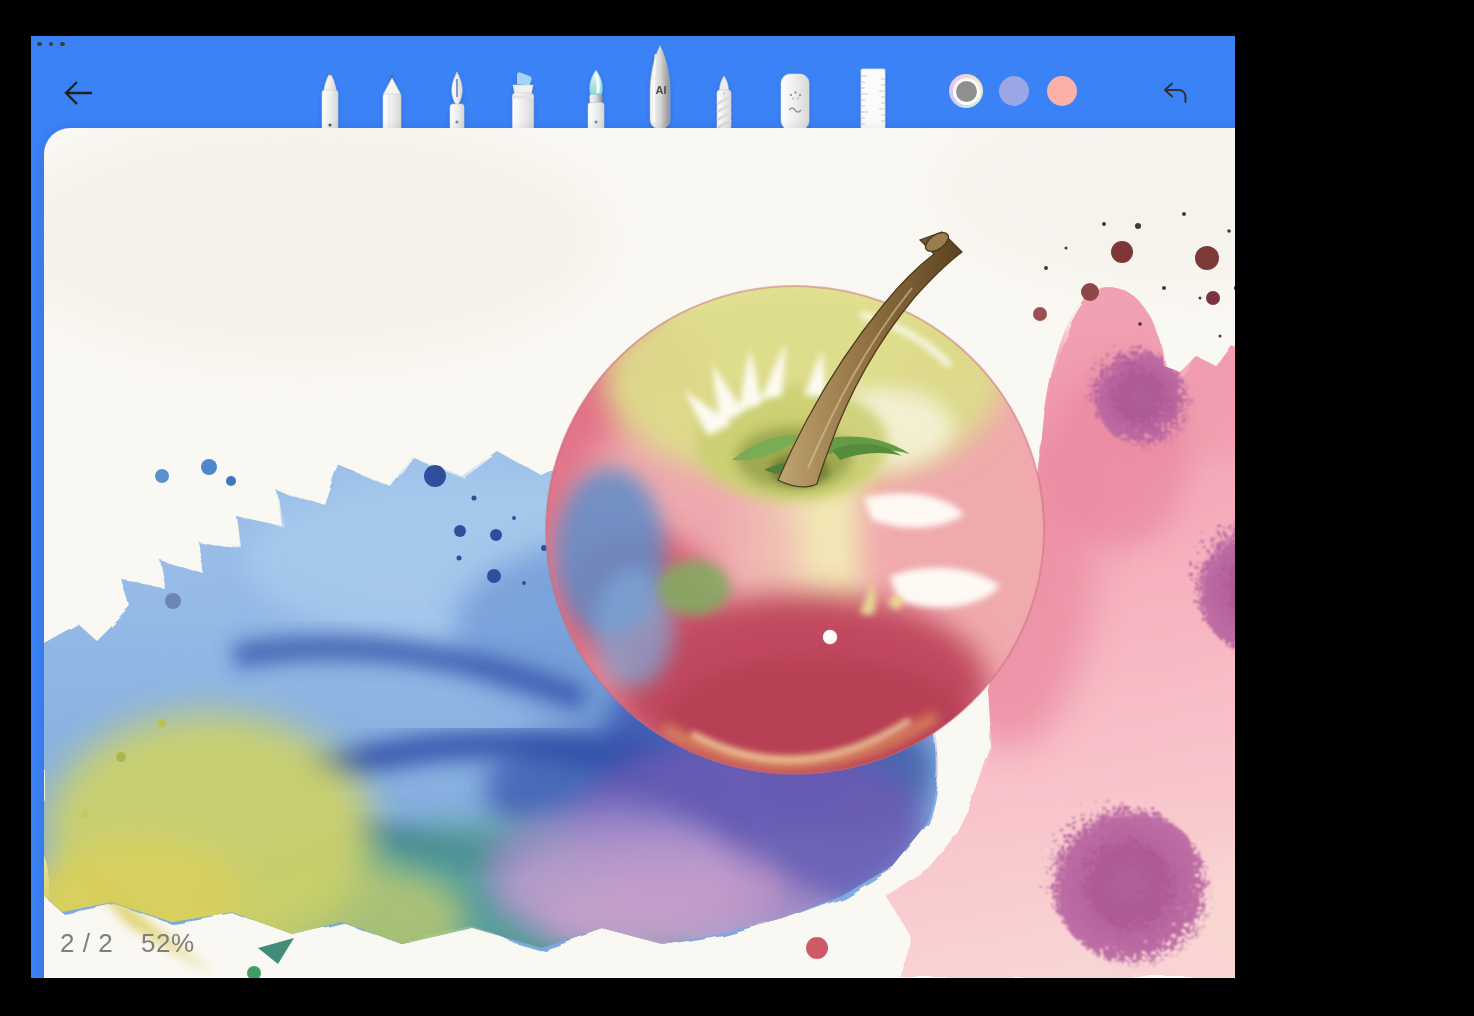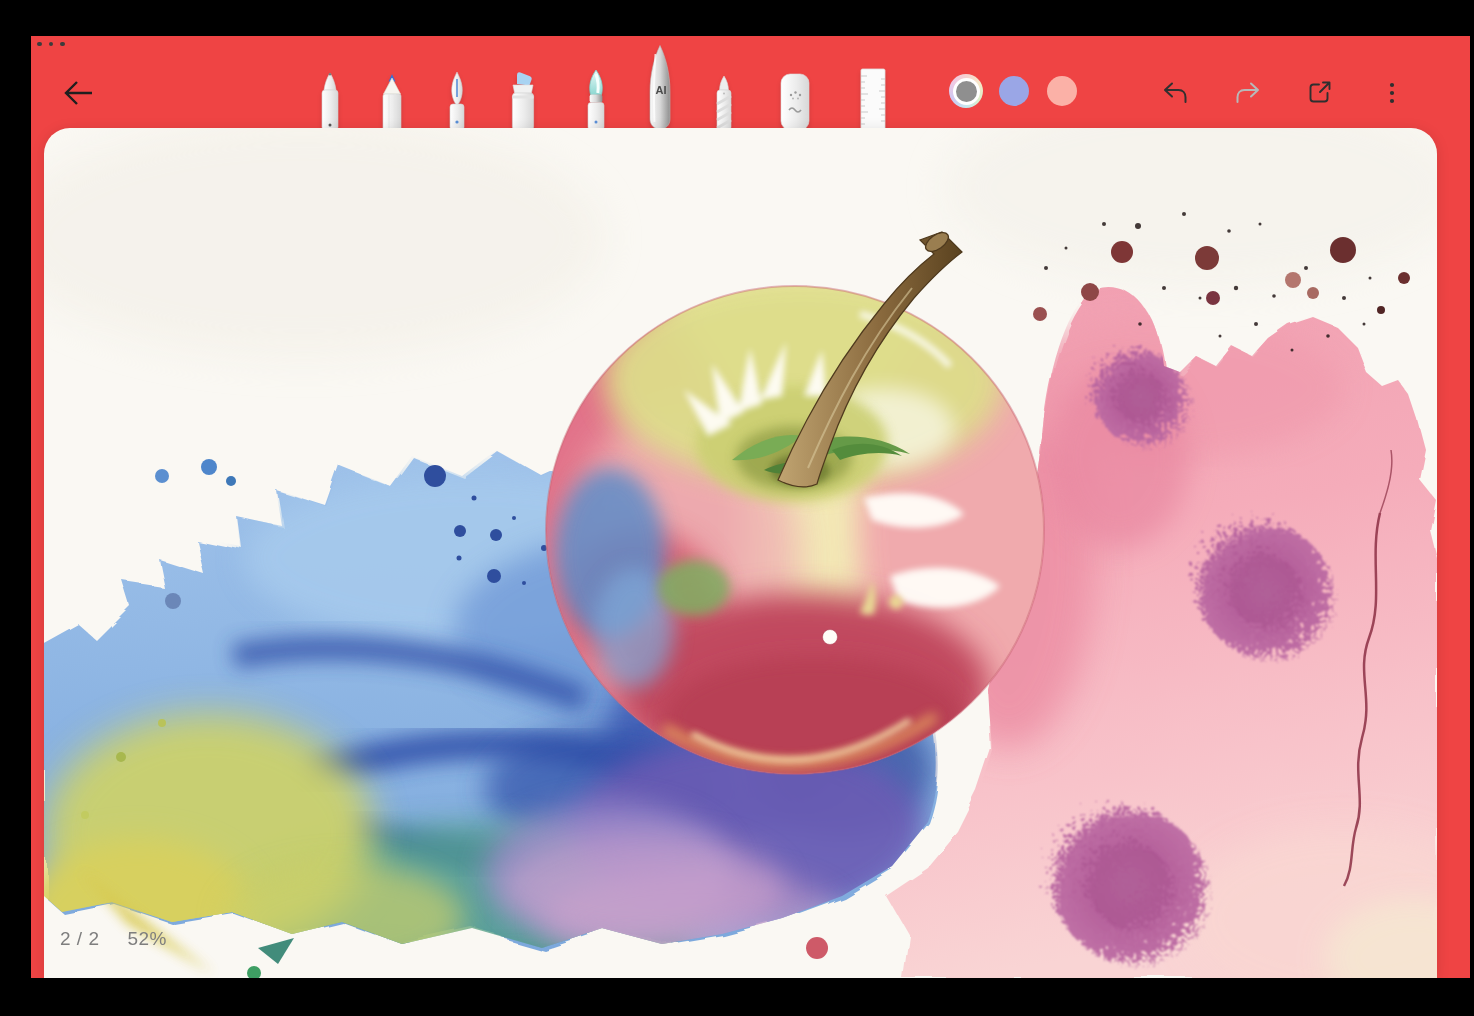--- a/index.html
+++ b/index.html
@@ -1,19 +1,19 @@
 <!DOCTYPE html>
 <html><head>
 <meta charset="utf-8">
 <style>
   html,body{margin:0;padding:0;}
   body{width:1474px;height:1016px;background:#000;overflow:hidden;
        font-family:"Liberation Sans",sans-serif;position:relative;}
-  .app{position:absolute;left:31px;top:36px;width:1439px;height:942px;
-       background:#ef4444;overflow:hidden;}
+  .app{position:absolute;left:31px;top:36px;width:1204px;height:942px;
+       background:#3b82f6;overflow:hidden;}
   
   .toolbar{position:absolute;left:0;top:0;width:100%;height:92px;}
   .iconbtn{position:absolute;background:transparent;border:none;padding:0;margin:0;
            display:flex;align-items:center;justify-content:center;cursor:pointer;}
   .back{left:28px;top:37px;width:40px;height:40px;}
   .handle{left:686px;top:12px;width:40px;height:16px;display:flex;gap:7px;
           align-items:center;justify-content:center;}
   .handle i{width:4.5px;height:4.5px;border-radius:50%;background:#3c3c3c;display:block;}
   .tool{position:absolute;filter:drop-shadow(0 3px 2px rgba(0,0,0,.14));}
   .t-ballpoint{left:275px;top:36px;}  .t-pencil{left:337px;top:36px;}
@@ -31,21 +31,21 @@
   .sw-pink{left:1016px;top:40px;width:30px;height:30px;background:#fbb1a7;}
   .a-undo{left:1122px;top:35px;width:44px;height:44px;}
   .a-redo{left:1195px;top:35px;width:44px;height:44px;}
   .a-export{left:1266px;top:34px;width:44px;height:44px;}
   .a-more{left:1339px;top:35px;width:44px;height:44px;}
   
   .canvas{position:absolute;left:13px;top:92px;width:1393px;height:850px;
           background:#faf8f3;border-radius:26px 26px 0 0;overflow:hidden;
           box-shadow:0 2px 14px rgba(0,0,0,.12);}
   .canvas>svg{position:absolute;left:0;top:0;}
-  .pageinfo{position:absolute;left:16px;top:800px;color:#7e7e7e;font-size:19px;
+  .pageinfo{position:absolute;left:16px;top:800px;color:#7e7e7e;font-size:26px;
             letter-spacing:.5px;display:flex;gap:28px;}
   .hiddefs{position:absolute;width:0;height:0;}
 </style>
 </head>
 <body>
 
 <svg class="hiddefs" aria-hidden="true">
   <defs>
     <linearGradient id="penWhite" x1="0" y1="0" x2="1" y2="0">
       <stop offset="0" stop-color="#ffffff"></stop>

